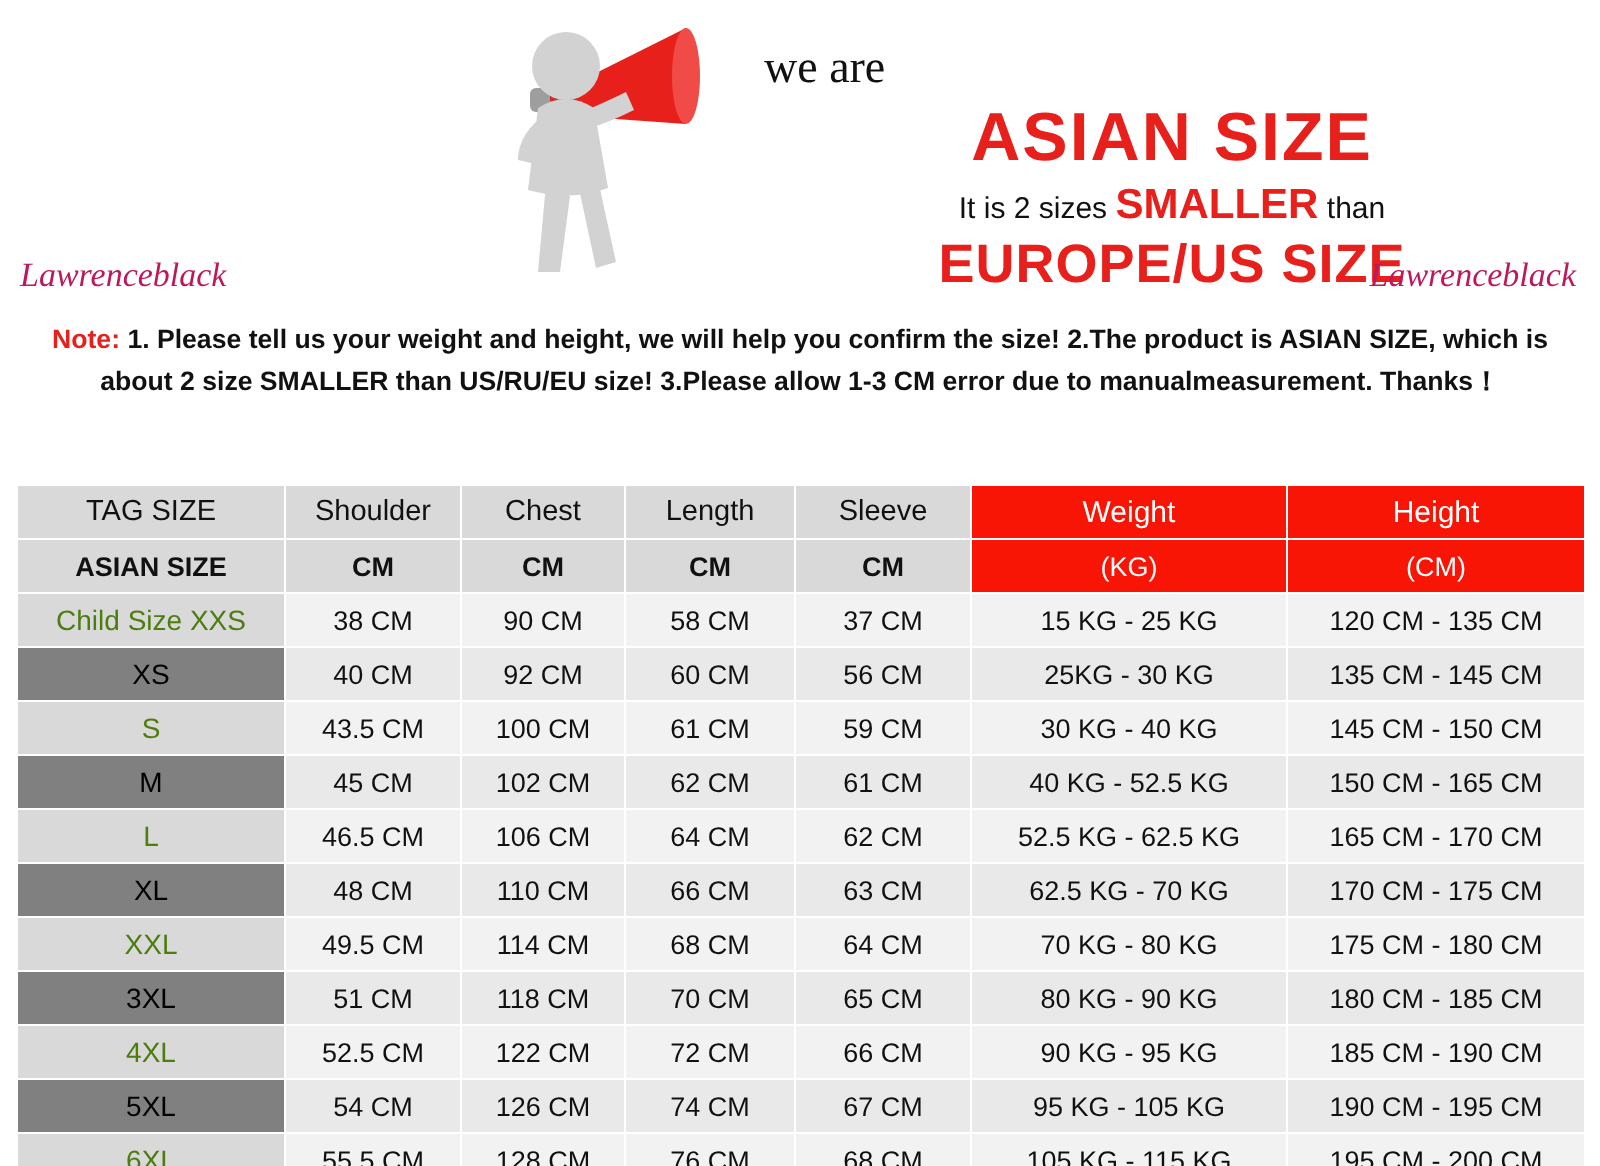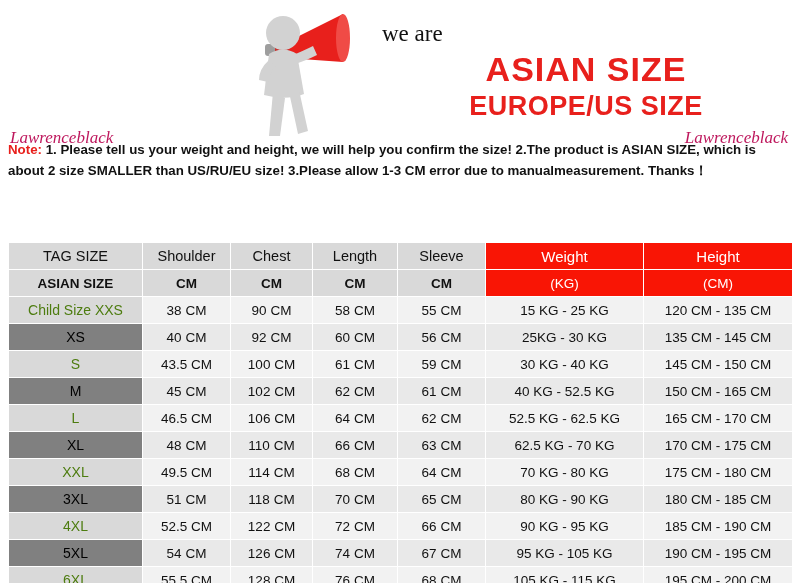--- a/index.html
+++ b/index.html
@@ -77,27 +77,28 @@
     font-style: italic;
     font-size: 17px;
     color: #be185d;
   }
   .watermark.left  { left: 10px;  top: 128px; }
   .watermark.right { right: 12px; top: 128px; }
 
   
   .note {
     position: absolute;
-    top: 140px;
+    top: 160px;
     left: 8px;
     width: 784px;
     font-size: 13.3px;
     font-weight: bold;
     line-height: 1.55;
     color: #111;
+    text-align: center;
   }
   .note .red { color: #e8201c; }
 
   
   table.size-table {
     position: absolute;
     top: 218px;
     left: 8px;
     width: 784px;
     border-collapse: collapse;
@@ -175,20 +176,21 @@
     <path d="M66 50 q14 -6 22 -10 l4 9 q-12 6 -22 9 z" fill="#d2d2d2"></path>
     <path d="M44 54 q-10 9 -10 20 l9 2 q2 -11 8 -16 z" fill="#d2d2d2"></path>
 
     <path d="M48 86 l-4 44 l11 0 l5 -38 z" fill="#d2d2d2"></path>
     <path d="M64 86 l9 42 l10 -3 l-9 -41 z" fill="#d2d2d2"></path>
   </svg>
 
   <div class="hero-text">
     <div class="we-are">we are</div>
     <div class="asian-size">ASIAN SIZE</div>
+    <div class="mid-line"><span>It is 2 sizes </span><span class="smaller">SMALLER</span><span> than</span></div>
     <div class="eu-size">EUROPE/US SIZE</div>
   </div>
 
   <div class="watermark left">Lawrenceblack</div>
   <div class="watermark right">Lawrenceblack</div>
 </div>
 
 <div class="note"><span class="red">Note:</span><span> 1. Please tell us your weight and height, we will help you confirm the size!  2.The product is ASIAN SIZE, which is about 2 size SMALLER than US/RU/EU size!  3.Please allow 1-3 CM error due to manualmeasurement. Thanks！</span></div>
 
 <table class="size-table">
@@ -220,21 +222,21 @@
       <th class="hdr-red small">(KG)</th>
       <th class="hdr-red small">(CM)</th>
     </tr>
   </thead>
   <tbody id="table-body">
       <tr>
         <td class="lbl-light">Child Size XXS</td>
         <td class="val-a">38 CM</td>
         <td class="val-a">90 CM</td>
         <td class="val-a">58 CM</td>
-        <td class="val-a">55 CM</td>
+        <td class="val-a">37 CM</td>
         <td class="wh-a">15 KG - 25 KG</td>
         <td class="wh-a">120 CM  - 135 CM</td>
       </tr>
       <tr>
         <td class="lbl-dark">XS</td>
         <td class="val-b">40 CM</td>
         <td class="val-b">92 CM</td>
         <td class="val-b">60 CM</td>
         <td class="val-b">56 CM</td>
         <td class="wh-b">25KG - 30 KG</td>

